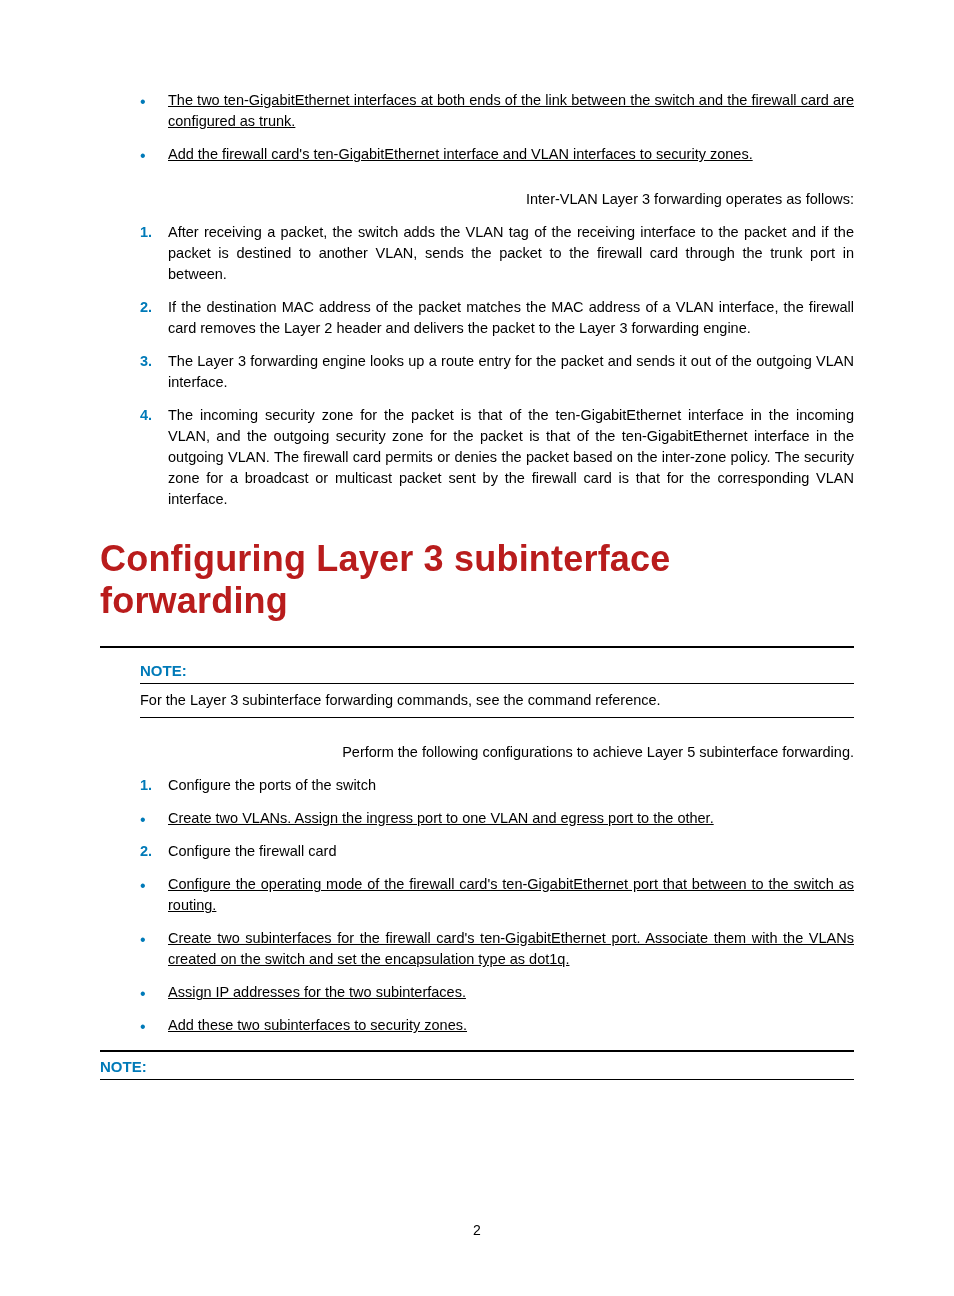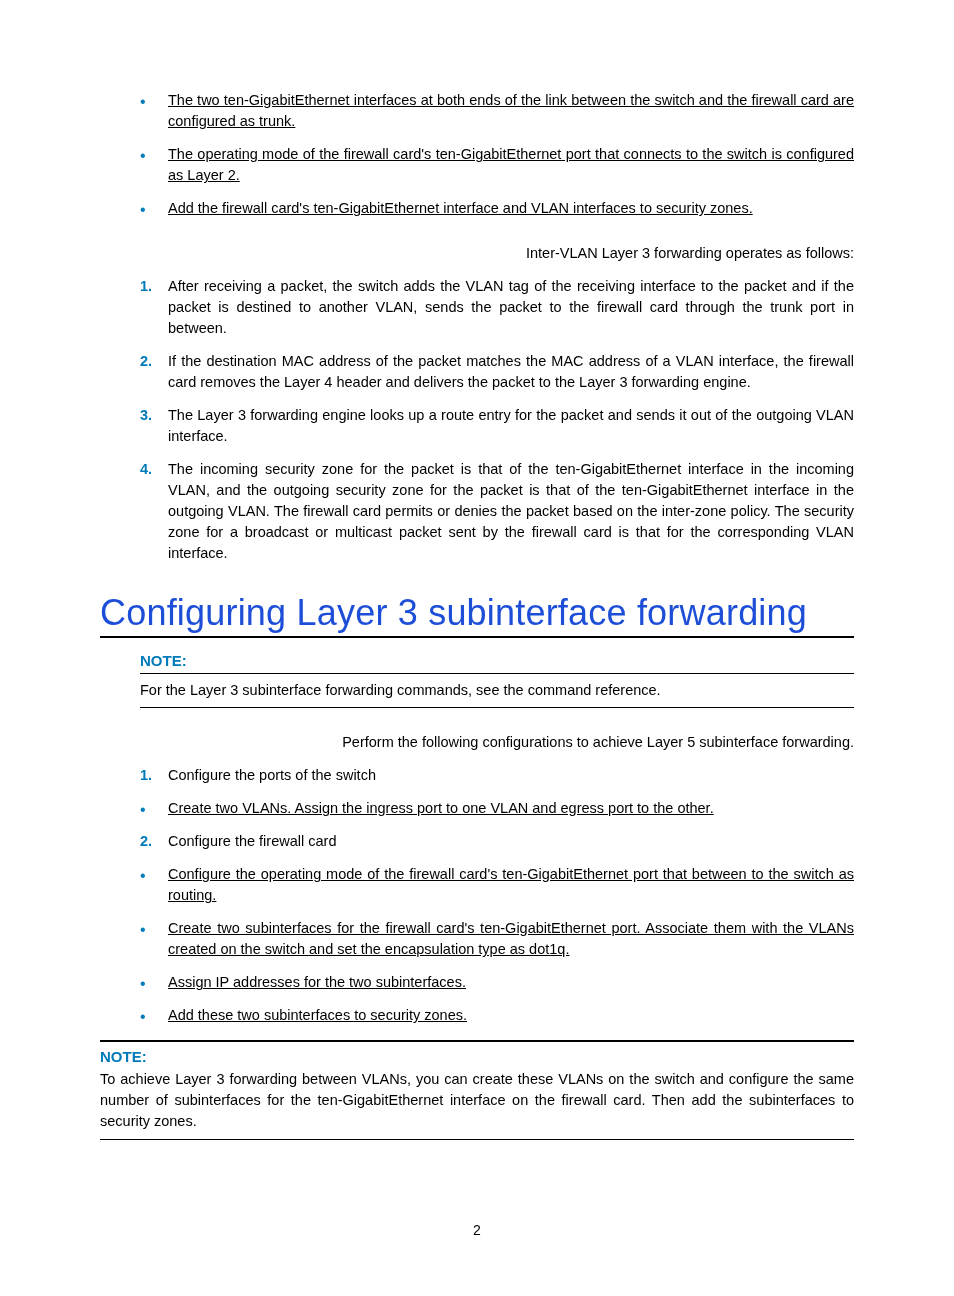--- a/index.html
+++ b/index.html
@@ -48,25 +48,25 @@
   .num-list li .num {
     position: absolute;
     left: 0;
     top: 0;
     color: #007ab8;
     font-weight: bold;
     font-size: 14.5px;
   }
   h1.section-heading {
     font-family: Arial, Helvetica, sans-serif;
-    font-weight: 400;
+    font-weight: 700;
     font-size: 36px;
-    color: #1d4ed8;
+    color: #b91c1c;
     margin-top: 28px;
-    margin-bottom: 2px;
+    margin-bottom: 24px;
     letter-spacing: 0.2px;
   }
   .rule-bold {
     border: none;
     border-top: 2px solid #000;
     margin: 0 0 8px 0;
   }
   .note-box {
     margin-left: 40px;
     margin-top: 14px;
@@ -99,29 +99,28 @@
     font-size: 14px;
   }
 </style>
 </head>
 <body>
 
 <div class="content">
 
   <ul class="bullet-list">
     <li>The two ten-GigabitEthernet interfaces at both ends of the link between the switch and the firewall card are configured as trunk.</li>
-    <li>The operating mode of the firewall card's ten-GigabitEthernet port that connects to the switch is configured as Layer 2.</li>
     <li>Add the firewall card's ten-GigabitEthernet interface and VLAN interfaces to security zones.</li>
   </ul>
 
   <p class="para">Inter-VLAN Layer 3 forwarding operates as follows:</p>
 
   <ol class="num-list">
     <li><span class="num">1.</span><span>After receiving a packet, the switch adds the VLAN tag of the receiving interface to the packet and if the packet is destined to another VLAN, sends the packet to the firewall card through the trunk port in between.</span></li>
-    <li><span class="num">2.</span><span>If the destination MAC address of the packet matches the MAC address of a VLAN interface, the firewall card removes the Layer 4 header and delivers the packet to the Layer 3 forwarding engine.</span></li>
+    <li><span class="num">2.</span><span>If the destination MAC address of the packet matches the MAC address of a VLAN interface, the firewall card removes the Layer 2 header and delivers the packet to the Layer 3 forwarding engine.</span></li>
     <li><span class="num">3.</span><span>The Layer 3 forwarding engine looks up a route entry for the packet and sends it out of the outgoing VLAN interface.</span></li>
     <li><span class="num">4.</span><span>The incoming security zone for the packet is that of the ten-GigabitEthernet interface in the incoming VLAN, and the outgoing security zone for the packet is that of the ten-GigabitEthernet interface in the outgoing VLAN. The firewall card permits or denies the packet based on the inter-zone policy. The security zone for a broadcast or multicast packet sent by the firewall card is that for the corresponding VLAN interface.</span></li>
   </ol>
 
   <h1 class="section-heading">Configuring Layer 3 subinterface forwarding</h1>
   <hr class="rule-bold">
 
   <div class="note-box">
     <div class="note-label">NOTE:</div>
     <hr class="note-divider">
@@ -144,19 +143,18 @@
   <ul class="bullet-list">
     <li>Configure the operating mode of the firewall card's ten-GigabitEthernet port that between to the switch as routing.</li>
     <li>Create two subinterfaces for the firewall card's ten-GigabitEthernet port. Associate them with the VLANs created on the switch and set the encapsulation type as dot1q.</li>
     <li>Assign IP addresses for the two subinterfaces.</li>
     <li>Add these two subinterfaces to security zones.</li>
   </ul>
 
   <div class="note-box wide" style="margin-left:0;">
     <hr class="rule-bold" style="margin-bottom:6px;">
     <div class="note-label">NOTE:</div>
-    <div class="note-text">To achieve Layer 3 forwarding between VLANs, you can create these VLANs on the switch and configure the same number of subinterfaces for the ten-GigabitEthernet interface on the firewall card. Then add the subinterfaces to security zones.</div>
     <hr class="note-divider">
   </div>
 
 </div>
 
 <div class="page-number">2</div>
 
 </body></html>

